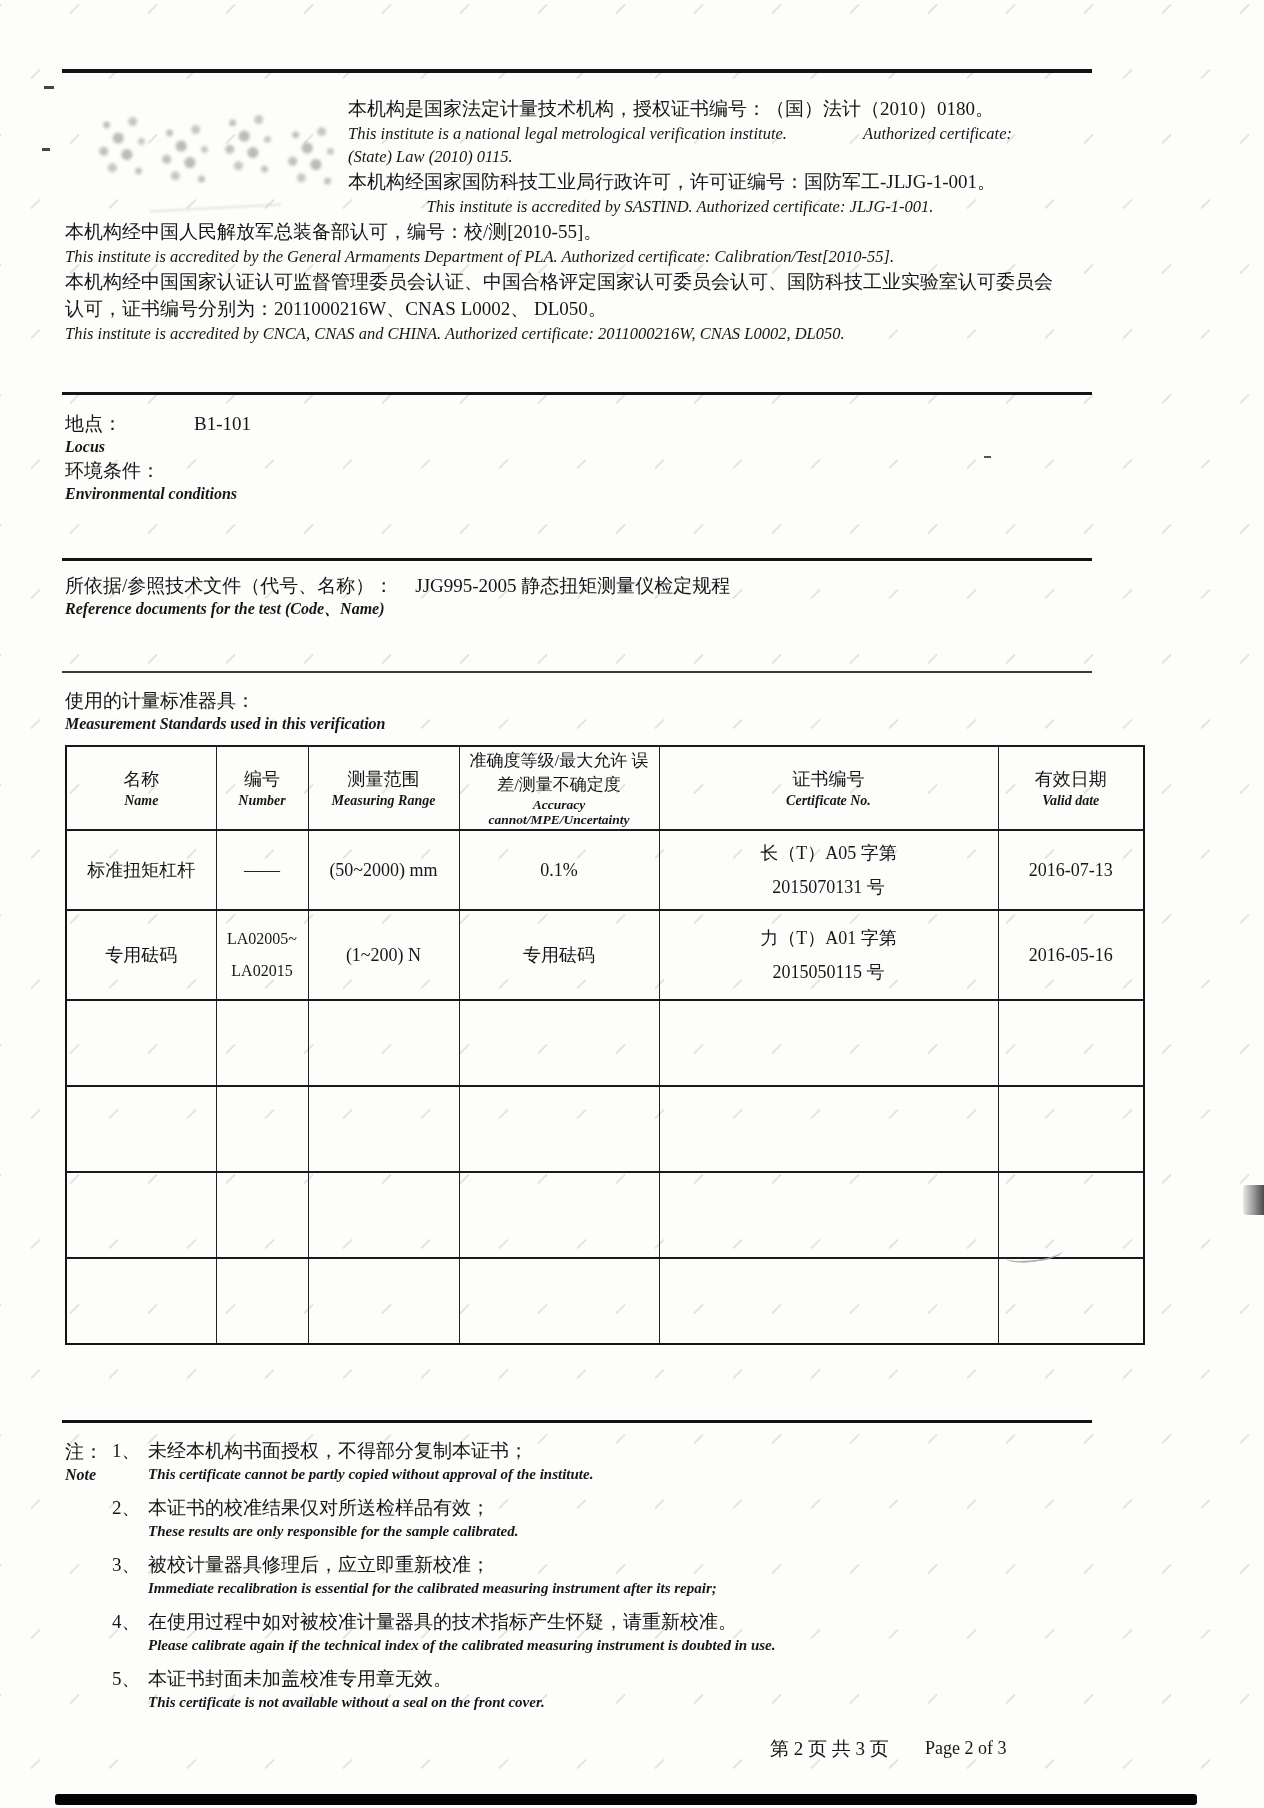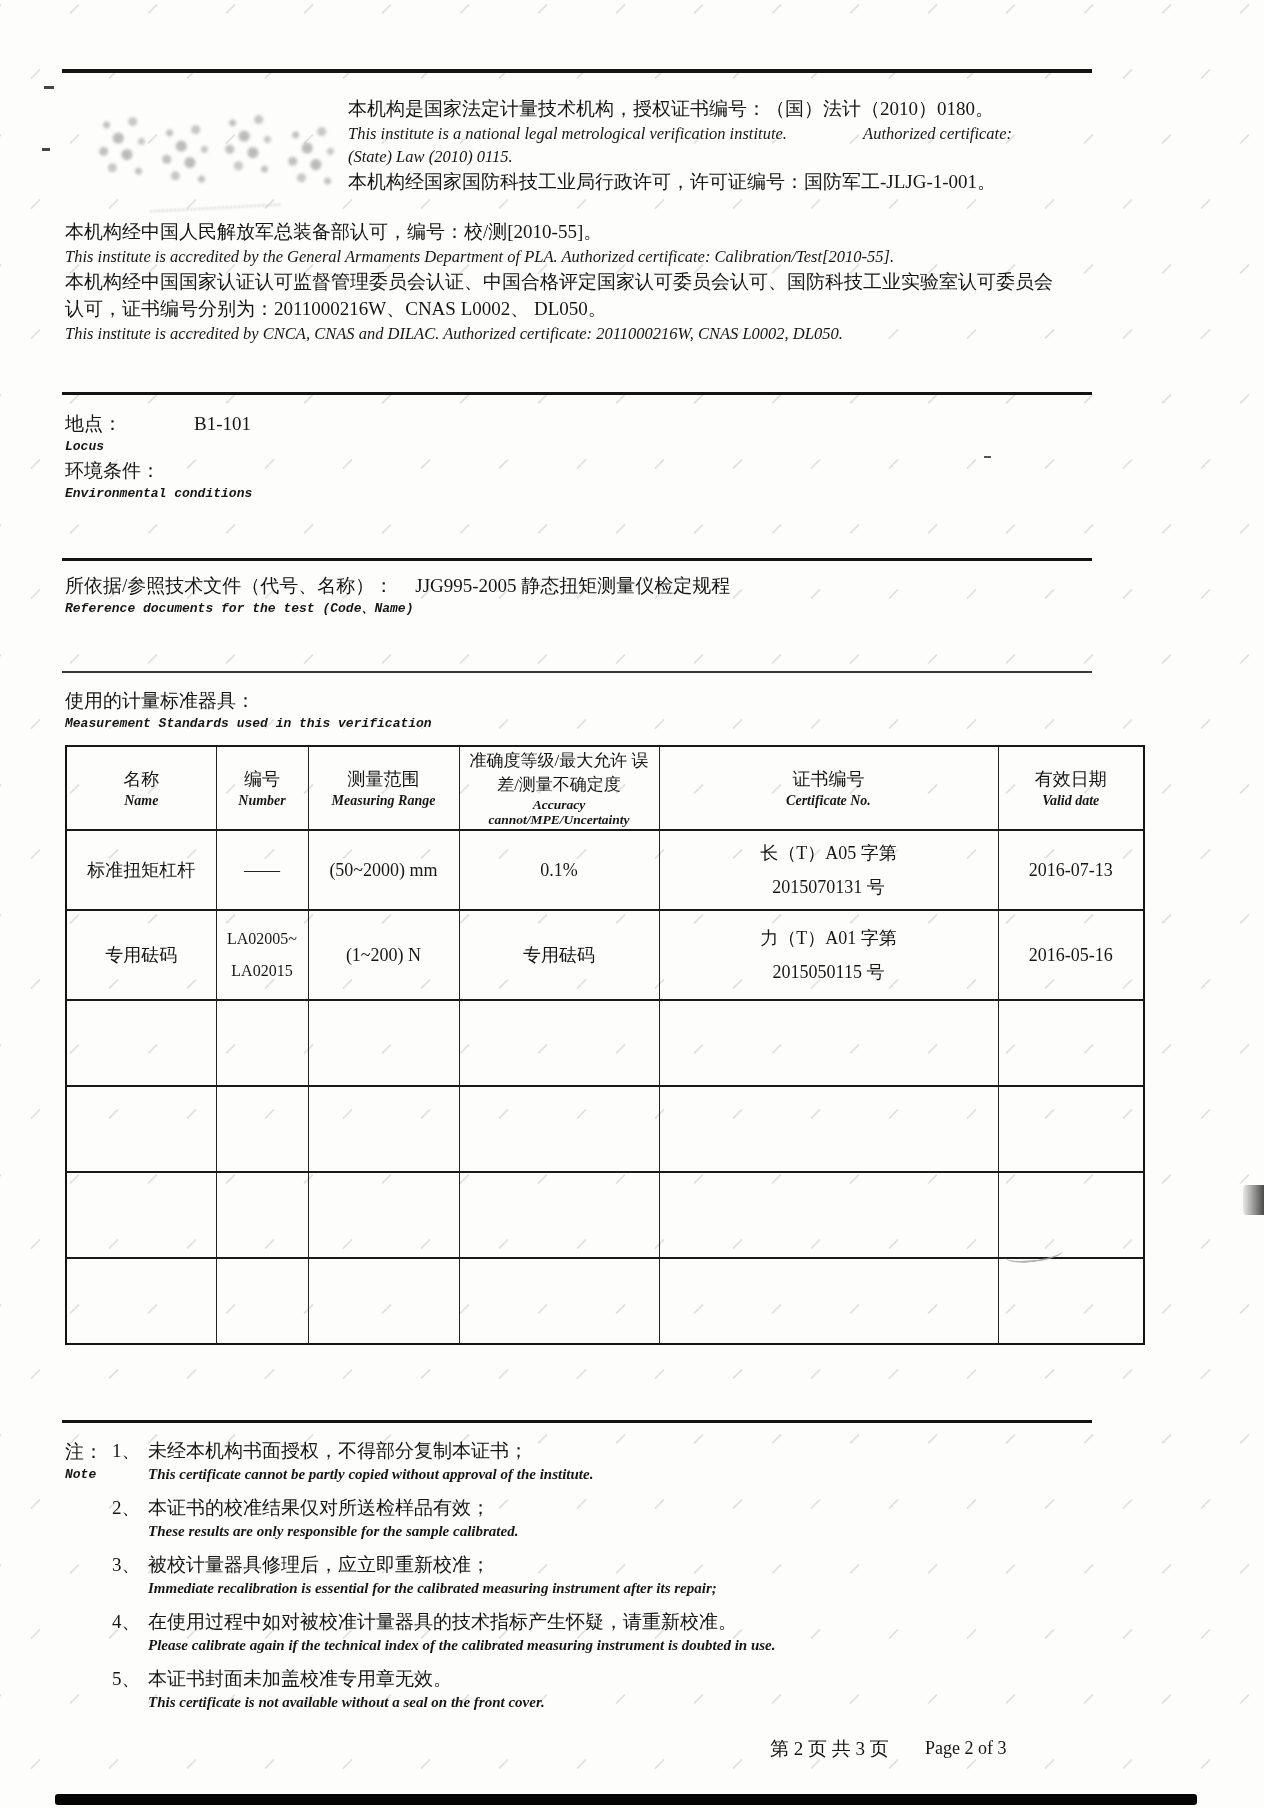--- a/index.html
+++ b/index.html
@@ -13,21 +13,21 @@
   }
   .page{position:absolute;inset:0;}
   
   #watermarks{position:absolute;inset:0;z-index:0;pointer-events:none;}
   .wm{position:absolute;width:13px;height:2px;background:#b5b5b5;opacity:.38;
       transform:rotate(-45deg);border-radius:2px;}
   .content{position:absolute;inset:0;z-index:1;}
   
   .zh{font-size:19px;line-height:27px;}
   .en{font-style:italic;font-size:16.5px;line-height:23px;}
-  .en-b{font-style:italic;font-weight:bold;font-size:13px;line-height:20px;font-family:Liberation Mono, monospace;}
+  .en-b{font-style:italic;font-weight:bold;font-size:16px;line-height:20px;}
   
   .cert-no{position:absolute;top:30px;left:585px;width:508px;font-weight:bold;
            font-size:19px;white-space:nowrap;}
   .cert-no .en{font-weight:bold;font-size:18px;}
   .rule{position:absolute;left:62px;width:1030px;background:#141414;}
   .rule-1{top:69px;height:4px;}
   .rule-2{top:392px;height:3px;}
   .rule-3{top:558px;height:3px;}
   .rule-4{top:671px;height:1.5px;background:#3a3a3a;}
   .rule-5{top:1420px;height:3px;}
@@ -587,27 +587,28 @@
     </div>
 
     <div class="intro">
       <div class="zh">本机构是国家法定计量技术机构，授权证书编号：（国）法计（2010）0180。</div>
       <div class="en split">
         <span>This institute is a national legal metrological verification institute.</span>
         <span>Authorized certificate:</span>
       </div>
       <div class="en">(State) Law (2010) 0115.</div>
       <div class="zh">本机构经国家国防科技工业局行政许可，许可证编号：国防军工-JLJG-1-001。</div>
+      <div class="en center">This institute is accredited by SASTIND. Authorized certificate: JLJG-1-001.</div>
     </div>
 
     <div class="pla">
       <div class="zh">本机构经中国人民解放军总装备部认可，编号：校/测[2010-55]。</div>
       <div class="en">This institute is accredited by the General Armaments Department of PLA. Authorized certificate: Calibration/Test[2010-55].</div>
       <div class="zh">本机构经中国国家认证认可监督管理委员会认证、中国合格评定国家认可委员会认可、国防科技工业实验室认可委员会认可，证书编号分别为：2011000216W、CNAS L0002、 DL050。</div>
-      <div class="en">This institute is accredited by CNCA, CNAS and DILAC. Authorized certificate: 2011000216W, CNAS L0002, DL050.</div>
+      <div class="en">This institute is accredited by CNCA, CNAS and CHINA. Authorized certificate: 2011000216W, CNAS L0002, DL050.</div>
     </div>
 
     <div class="rule rule-2"></div>
 
     <div class="loc">
       <div class="zh">
         <span>地点：</span><span class="val">B1-101</span>
       </div>
       <div class="en-b">Locus</div>
       <div class="zh">环境条件：</div>

